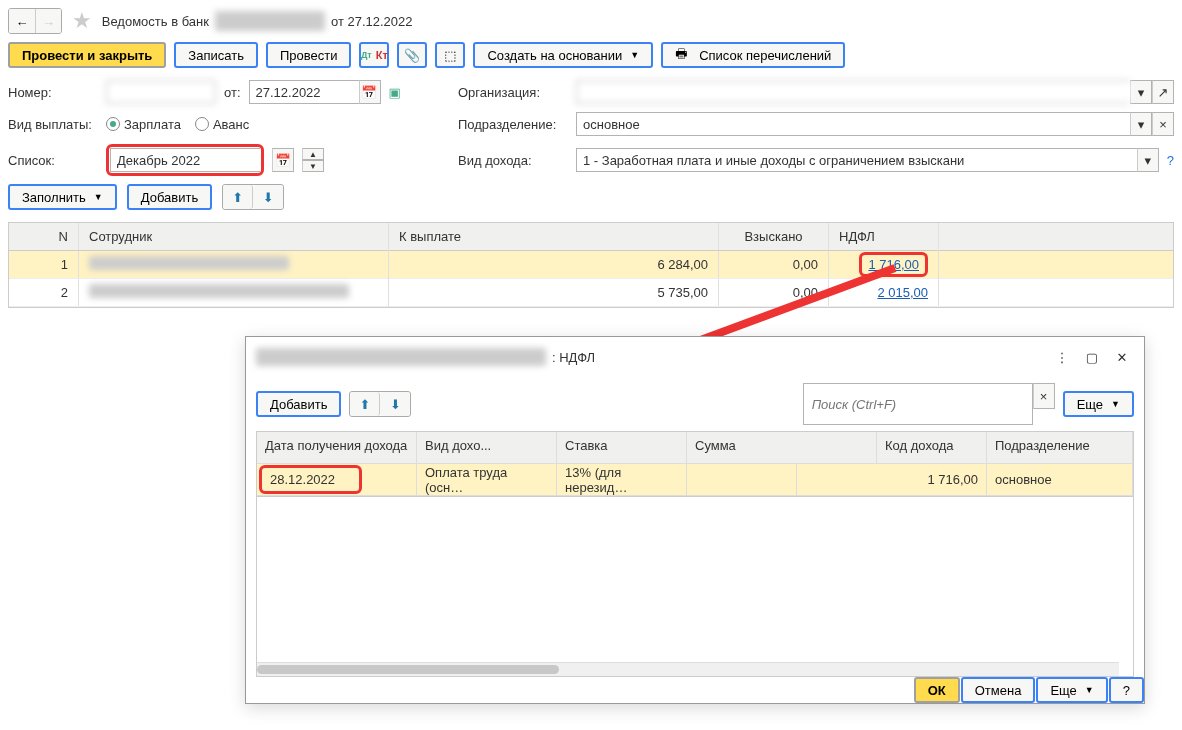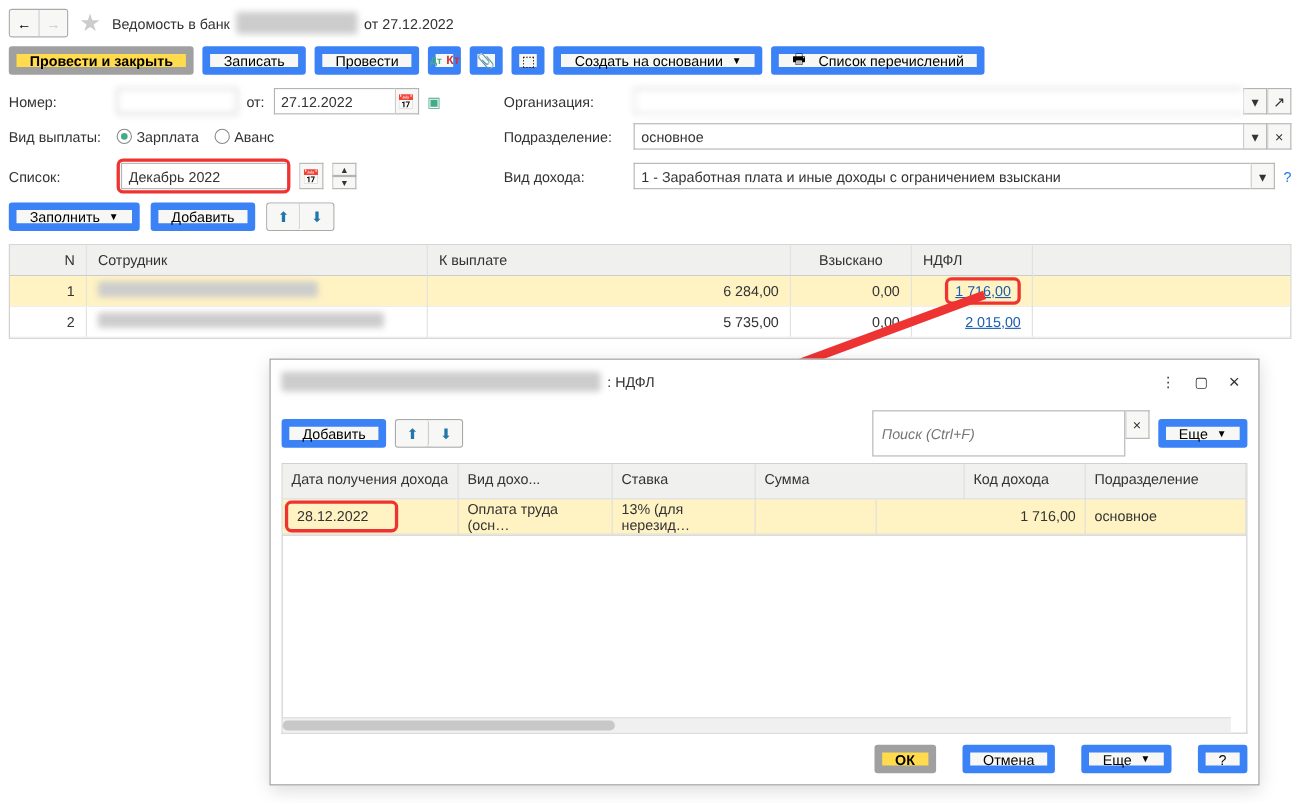--- a/index.html
+++ b/index.html
@@ -5,21 +5,21 @@
 * { box-sizing: border-box; font-family: Arial, sans-serif; font-size: 13px; }
 body { margin: 0; background: #fff; color: #333; width: 1182px; height: 730px; position: relative; }
 .topbar { padding: 8px 8px 0 8px; display: flex; align-items: center; gap: 6px; }
 .nav-btns { display: flex; border: 1px solid #aaa; border-radius: 3px; overflow: hidden; }
 .nav-btn { width: 26px; height: 24px; display: flex; align-items: center; justify-content: center; background: #f7f7f5; border: none; cursor: pointer; }
 .nav-btn + .nav-btn { border-left: 1px solid #ccc; }
 .star { color: #ccc; font-size: 22px; margin: 0 4px; }
 .title { font-size: 20px; display: flex; align-items: center; gap: 6px; }
 .blur { filter: blur(3px); background: #ccc; color: #ccc; border-radius: 2px; display: inline-block; }
 .toolbar { padding: 8px; display: flex; gap: 8px; align-items: center; }
-.btn { background: #f7f7f5; border: 7px solid #3b82f6; border-radius: 3px; padding: 4px 12px; cursor: pointer; height: 26px; display: inline-flex; align-items: center; gap: 4px; }
+.btn { background: #f7f7f5; border: 2px solid #3b82f6; border-radius: 3px; padding: 4px 12px; cursor: pointer; height: 26px; display: inline-flex; align-items: center; gap: 4px; }
 .btn-yellow { background: #ffdb4d; border-color: #a0a0a0; font-weight: bold; }
 .btn-icon { width: 30px; padding: 0; justify-content: center; }
 .form-row { padding: 4px 8px; display: flex; align-items: center; gap: 10px; }
 .col-left { width: 440px; display: flex; align-items: center; gap: 8px; }
 .col-right { display: flex; align-items: center; gap: 8px; flex: 1; }
 .lbl { min-width: 90px; }
 .input { border: 1px solid #b3b3b3; background: #fff; height: 24px; padding: 2px 6px; display: flex; align-items: center; }
 .input-group { display: flex; }
 .input-group .input { border-right: none; }
 .input-btn { border: 1px solid #b3b3b3; background: #f7f7f5; width: 22px; height: 24px; display: flex; align-items: center; justify-content: center; cursor: pointer; border-left: 1px solid #ccc; }
@@ -32,41 +32,41 @@
 .thead { display: flex; background: #f0f0ee; border-bottom: 1px solid #ccc; }
 .th, .td { padding: 6px 10px; border-right: 1px solid #e0e0e0; }
 .col-n { width: 70px; text-align: right; }
 .col-emp { width: 310px; }
 .col-pay { width: 330px; text-align: right; }
 .col-col { width: 110px; text-align: right; }
 .col-ndfl { width: 110px; text-align: right; }
 .trow { display: flex; border-bottom: 1px solid #eee; height: 28px; align-items: center; }
 .row-sel { background: #fff3c4; }
 .link { color: #1a5db3; text-decoration: underline; cursor: pointer; }
-.dialog { position: absolute; left: 245px; top: 326px; width: 900px; border: 1px solid #999; background: #fff; box-shadow: 0 4px 16px rgba(0,0,0,0.15); }
+.dialog { position: absolute; left: 245px; top: 336px; width: 900px; border: 1px solid #999; background: #fff; box-shadow: 0 4px 16px rgba(0,0,0,0.15); }
 .dlg-head { display: flex; align-items: center; padding: 8px 10px; gap: 6px; }
 .dlg-title { font-size: 17px; flex: 1; display: flex; align-items: center; gap: 6px; }
 .dlg-win-btn { width: 24px; height: 24px; display: flex; align-items: center; justify-content: center; cursor: pointer; }
 .dlg-toolbar { padding: 6px 10px; display: flex; align-items: center; gap: 8px; }
 .updown { display: flex; border: 1px solid #aaa; border-radius: 3px; overflow: hidden; }
 .updown .btn-icon { border: none; border-right: 1px solid #ccc; height: 24px; }
 .updown .btn-icon:last-child { border-right: none; }
 .search { margin-left: auto; display: flex; }
 .search input { border: 1px solid #b3b3b3; height: 26px; padding: 20px 8px; width: 230px; font-style: italic; color: #999; }
 .search .input-btn { height: 26px; }
 .dlg-table { margin: 0 10px; border: 1px solid #ccc; }
 .dlg-thead { display: flex; background: #f0f0ee; }
 .dth, .dtd { padding: 6px 8px; border-right: 1px solid #ddd; border-bottom: 1px solid #ddd; height: 32px; display: flex; align-items: flex-start; }
 .dc1 { width: 160px; } .dc2 { width: 140px; } .dc3 { width: 130px; } .dc4 { width: 110px; } .dc5 { width: 190px; text-align: right; justify-content: flex-end; } .dc6 { flex: 1; }
 .dlg-row { display: flex; background: #fff3c4; }
 .dtd { height: 32px; align-items: center; }
 .scroll-area { height: 180px; border-left: 1px solid #ccc; border-right: 1px solid #ccc; border-bottom: 1px solid #ccc; margin: 0 10px; position: relative; }
 .hscroll { position: absolute; bottom: 0; left: 0; right: 14px; height:14px; background:#f0f0f0; border-top:1px solid #ddd; }
 .hscroll-thumb { position:absolute; left:0; top:2px; bottom:2px; width:35%; background:#c8c8c8; border-radius:6px; }
-.dlg-footer { padding: 10px; display: flex; gap: 24px; justify-content: flex-end; }
+.dlg-footer { display: flex; gap: 1px; justify-content: flex-end; }
 .arrow-svg { position: absolute; left: 400px; top: 260px; pointer-events: none; }
 .drop-arrow { font-size: 9px; margin-left: 4px; }
 .flk { background:#f7f7f5; }
 .q-link { color:#1a73e8; cursor:pointer; }
 </style>
 </head>
 <body>
 
 <div class="topbar">
   <div class="nav-btns">

